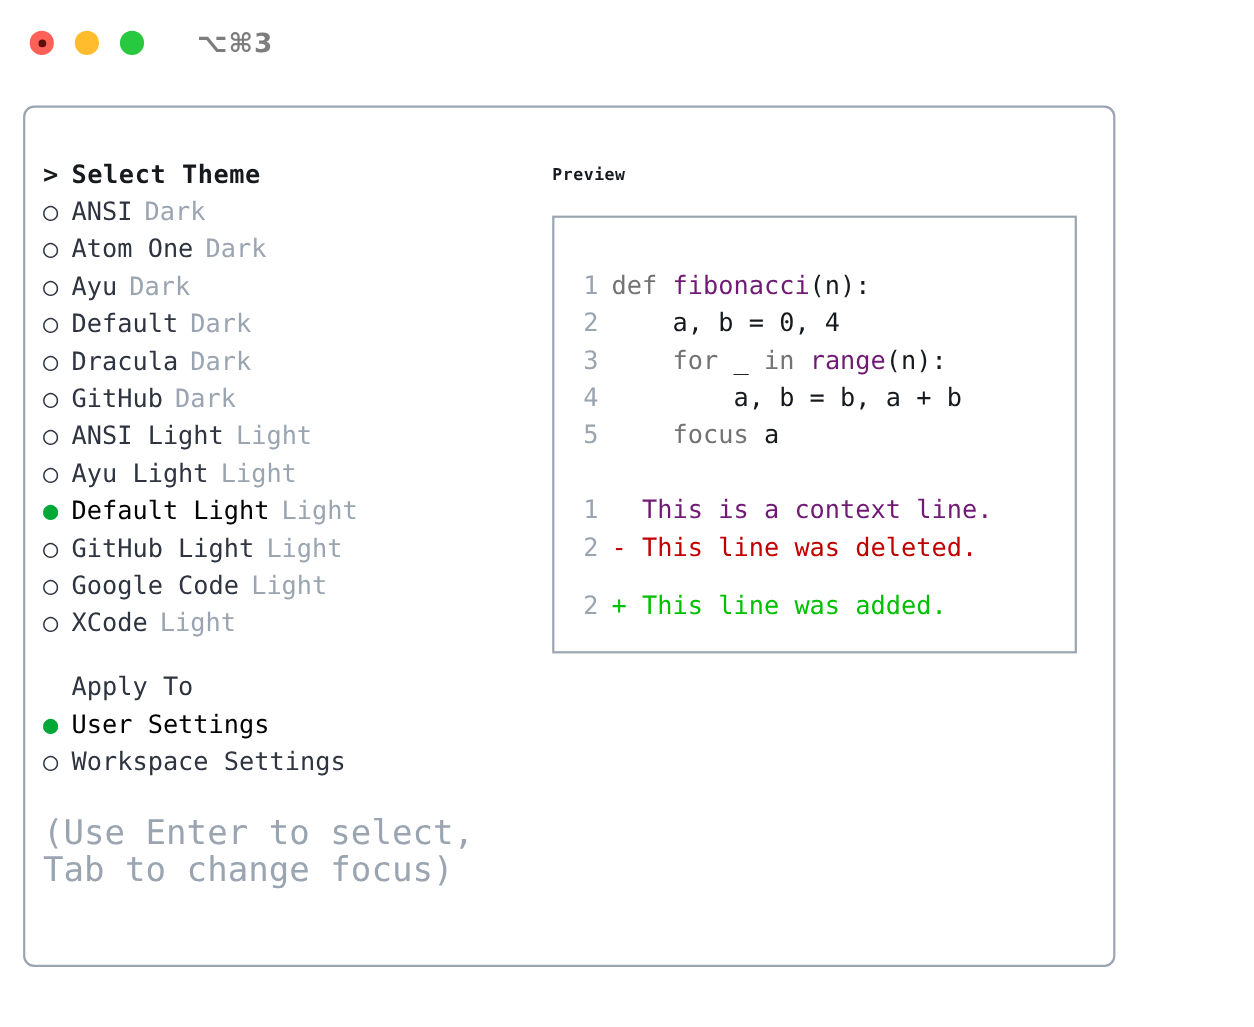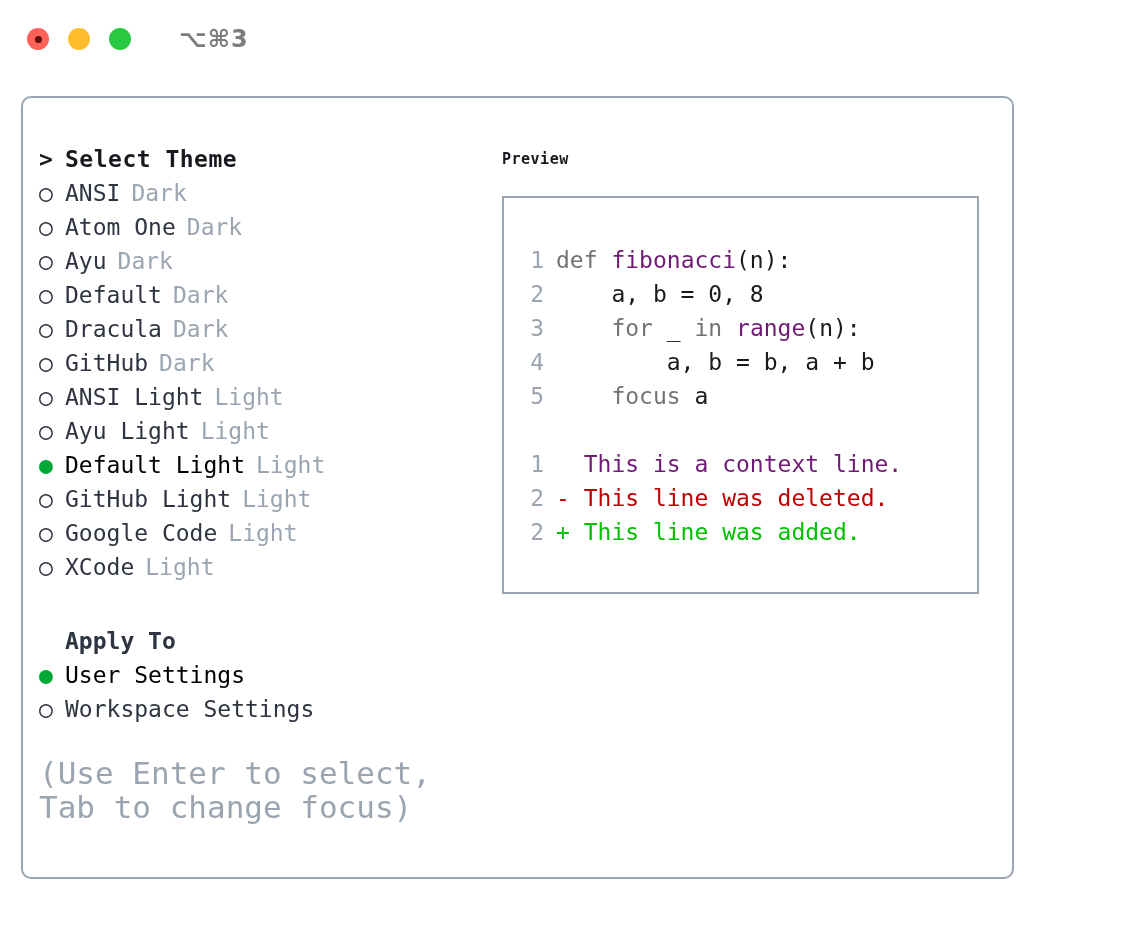--- a/index.html
+++ b/index.html
@@ -128,22 +128,22 @@
   #select-theme-header .bullet { font-weight: 700; color: #16191d; }
 
   .theme-name { color: #2e3440; }
   .row.selected .theme-name { color: #000000; }
   .theme-kind {
     color: #9aa5b1;
     margin-left: 11px;
   }
 
   #apply-to-header {
-    margin-top: 40px;
-    font-weight: 700;
+    margin-top: 24px;
+    font-weight: 400;
     color: #2e3440;
   }
 
   #hint-block {
     margin-top: 30px;
     font-size: 31px;
     line-height: 34px;
     color: #9aa5b1;
     width: 420px;
     white-space: pre-wrap;
@@ -200,21 +200,21 @@
   .code-text { white-space: pre; }
 
   .tok-kw   { color: #737373; }
   .tok-fn   { color: #701a75; }
   .tok-plain{ color: #16191d; }
 
   .spacer-line { height: 34px; }
 
   .diff-ctx { color: #701a75; }
   .diff-del { color: #c00000; }
-  .diff-add { color: #00c000; }
+  .diff-add { color: #00c000; margin-top: 19px; }
 </style>
 </head>
 <body>
 
 <div id="app-window">
 
   <div id="titlebar">
     <div class="traffic-lights">
       <span class="tl tl-close"></span>
       <span class="tl tl-min"></span>
@@ -286,21 +286,21 @@
         <div id="preview-title">Preview</div>
 
         <div id="preview-box">
           <div id="code-area">
 
             <div class="code-line">
               <span class="ln">1</span><span class="code-text tok-kw">def </span><span class="code-text tok-fn">fibonacci</span><span class="code-text tok-plain">(n):</span>
             </div>
 
             <div class="code-line">
-              <span class="ln">2</span><span class="code-text tok-plain">    a, b = 0, 8</span>
+              <span class="ln">2</span><span class="code-text tok-plain">    a, b = 0, 4</span>
             </div>
 
             <div class="code-line">
               <span class="ln">3</span><span class="code-text tok-plain">    </span><span class="code-text tok-kw">for</span><span class="code-text tok-plain"> _ </span><span class="code-text tok-kw">in</span><span class="code-text tok-plain"> </span><span class="code-text tok-fn">range</span><span class="code-text tok-plain">(n):</span>
             </div>
 
             <div class="code-line">
               <span class="ln">4</span><span class="code-text tok-plain">        a, b = b, a + b</span>
             </div>
 

